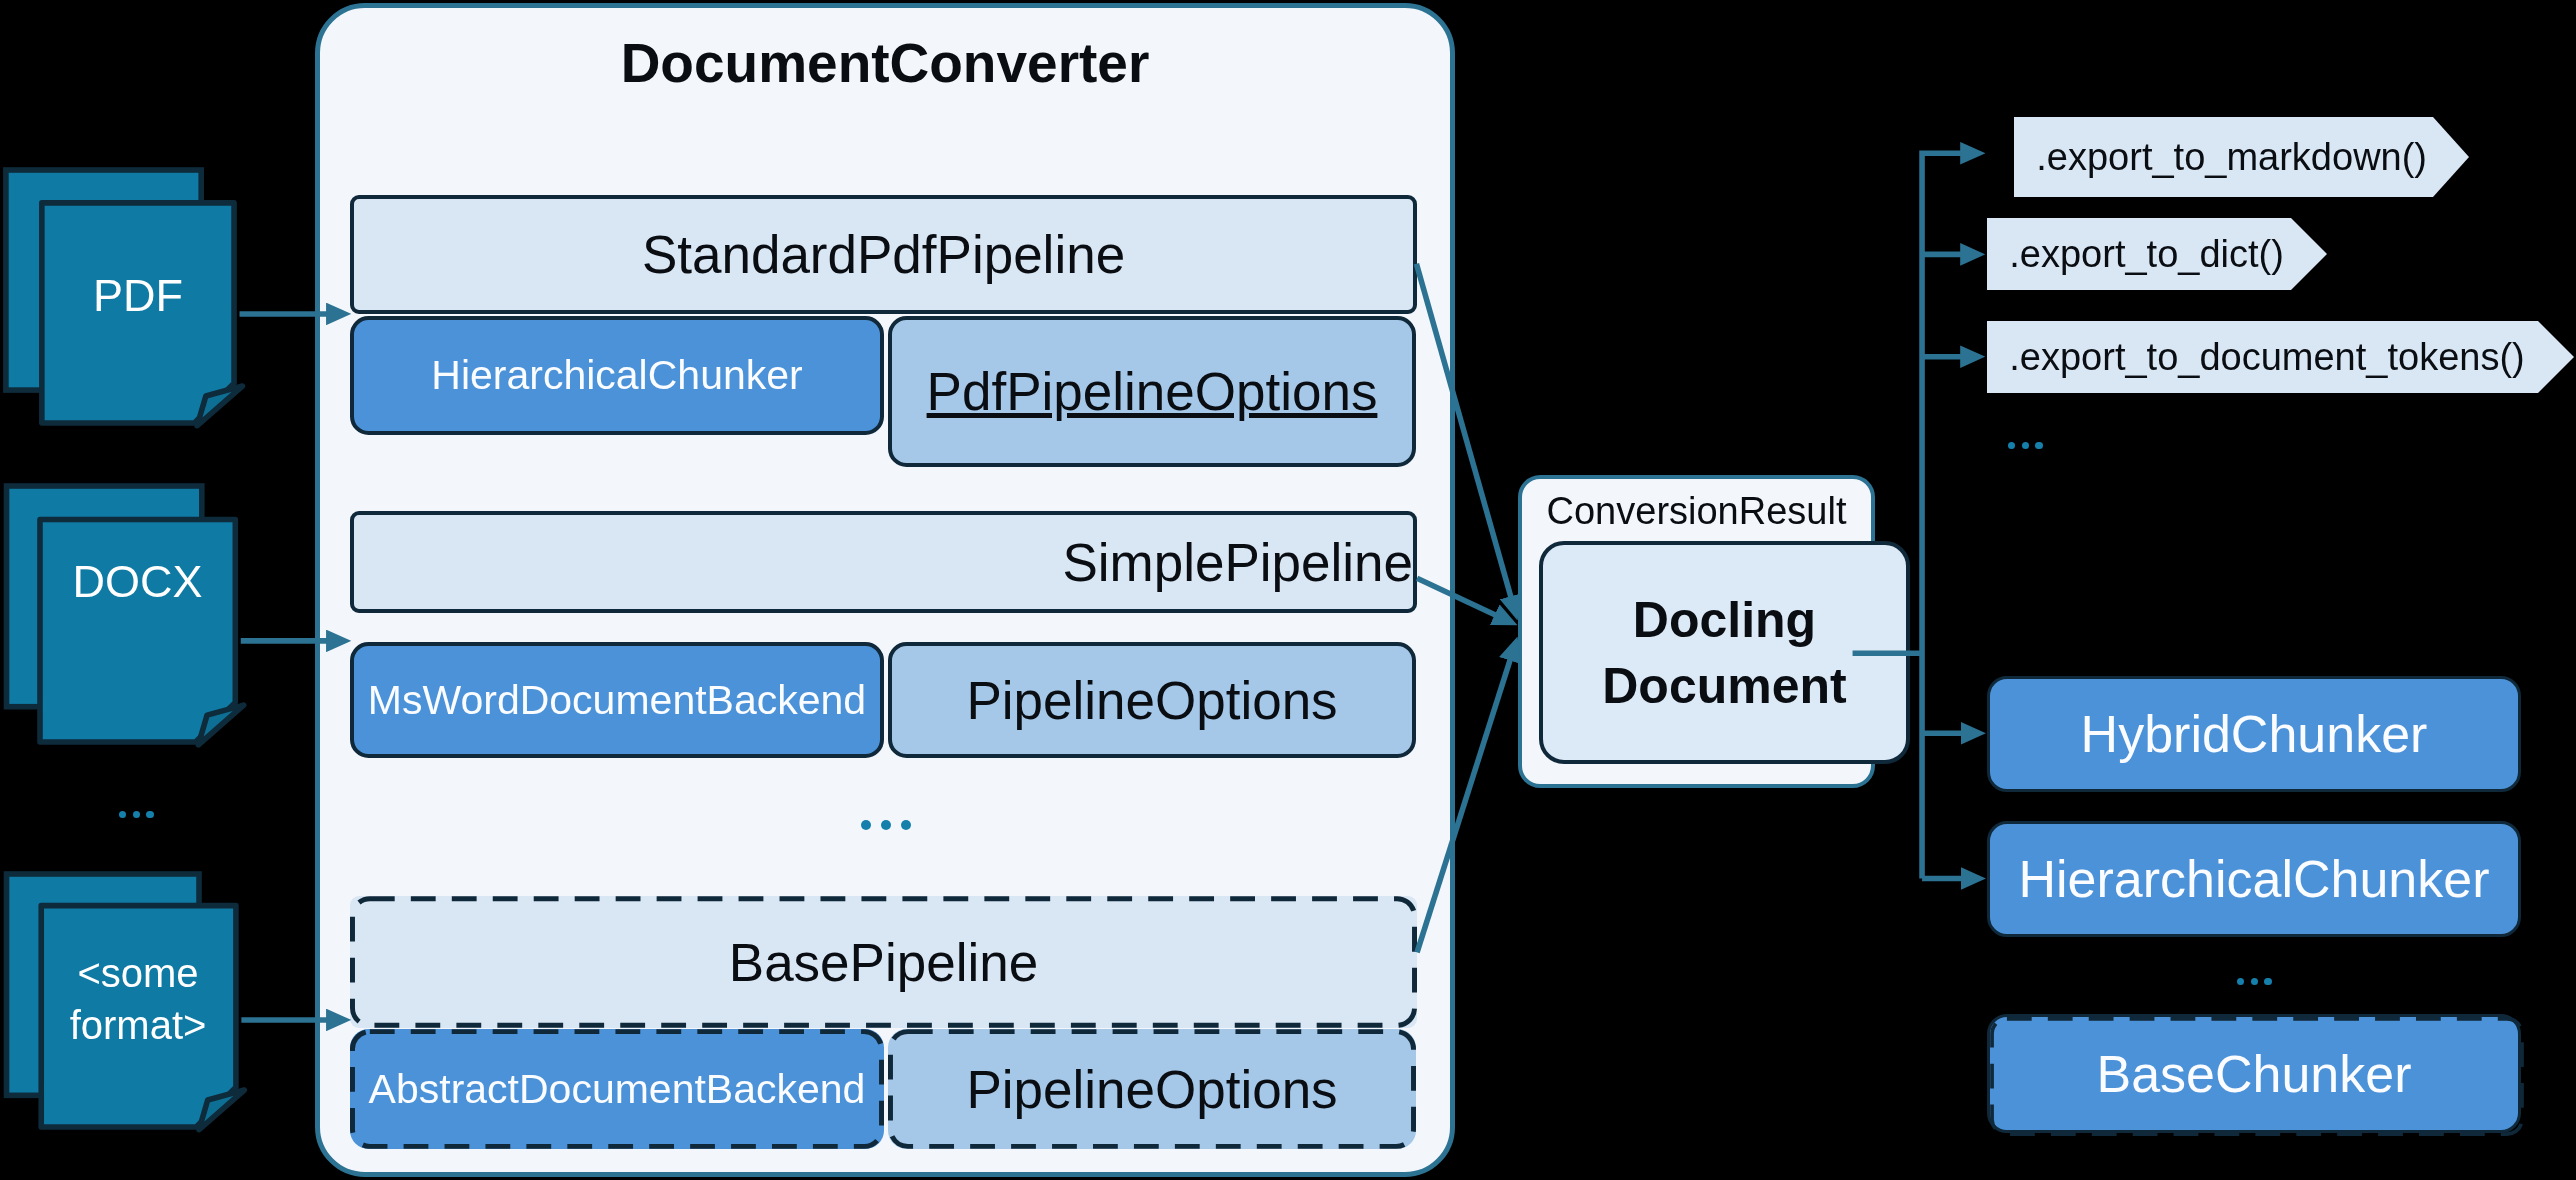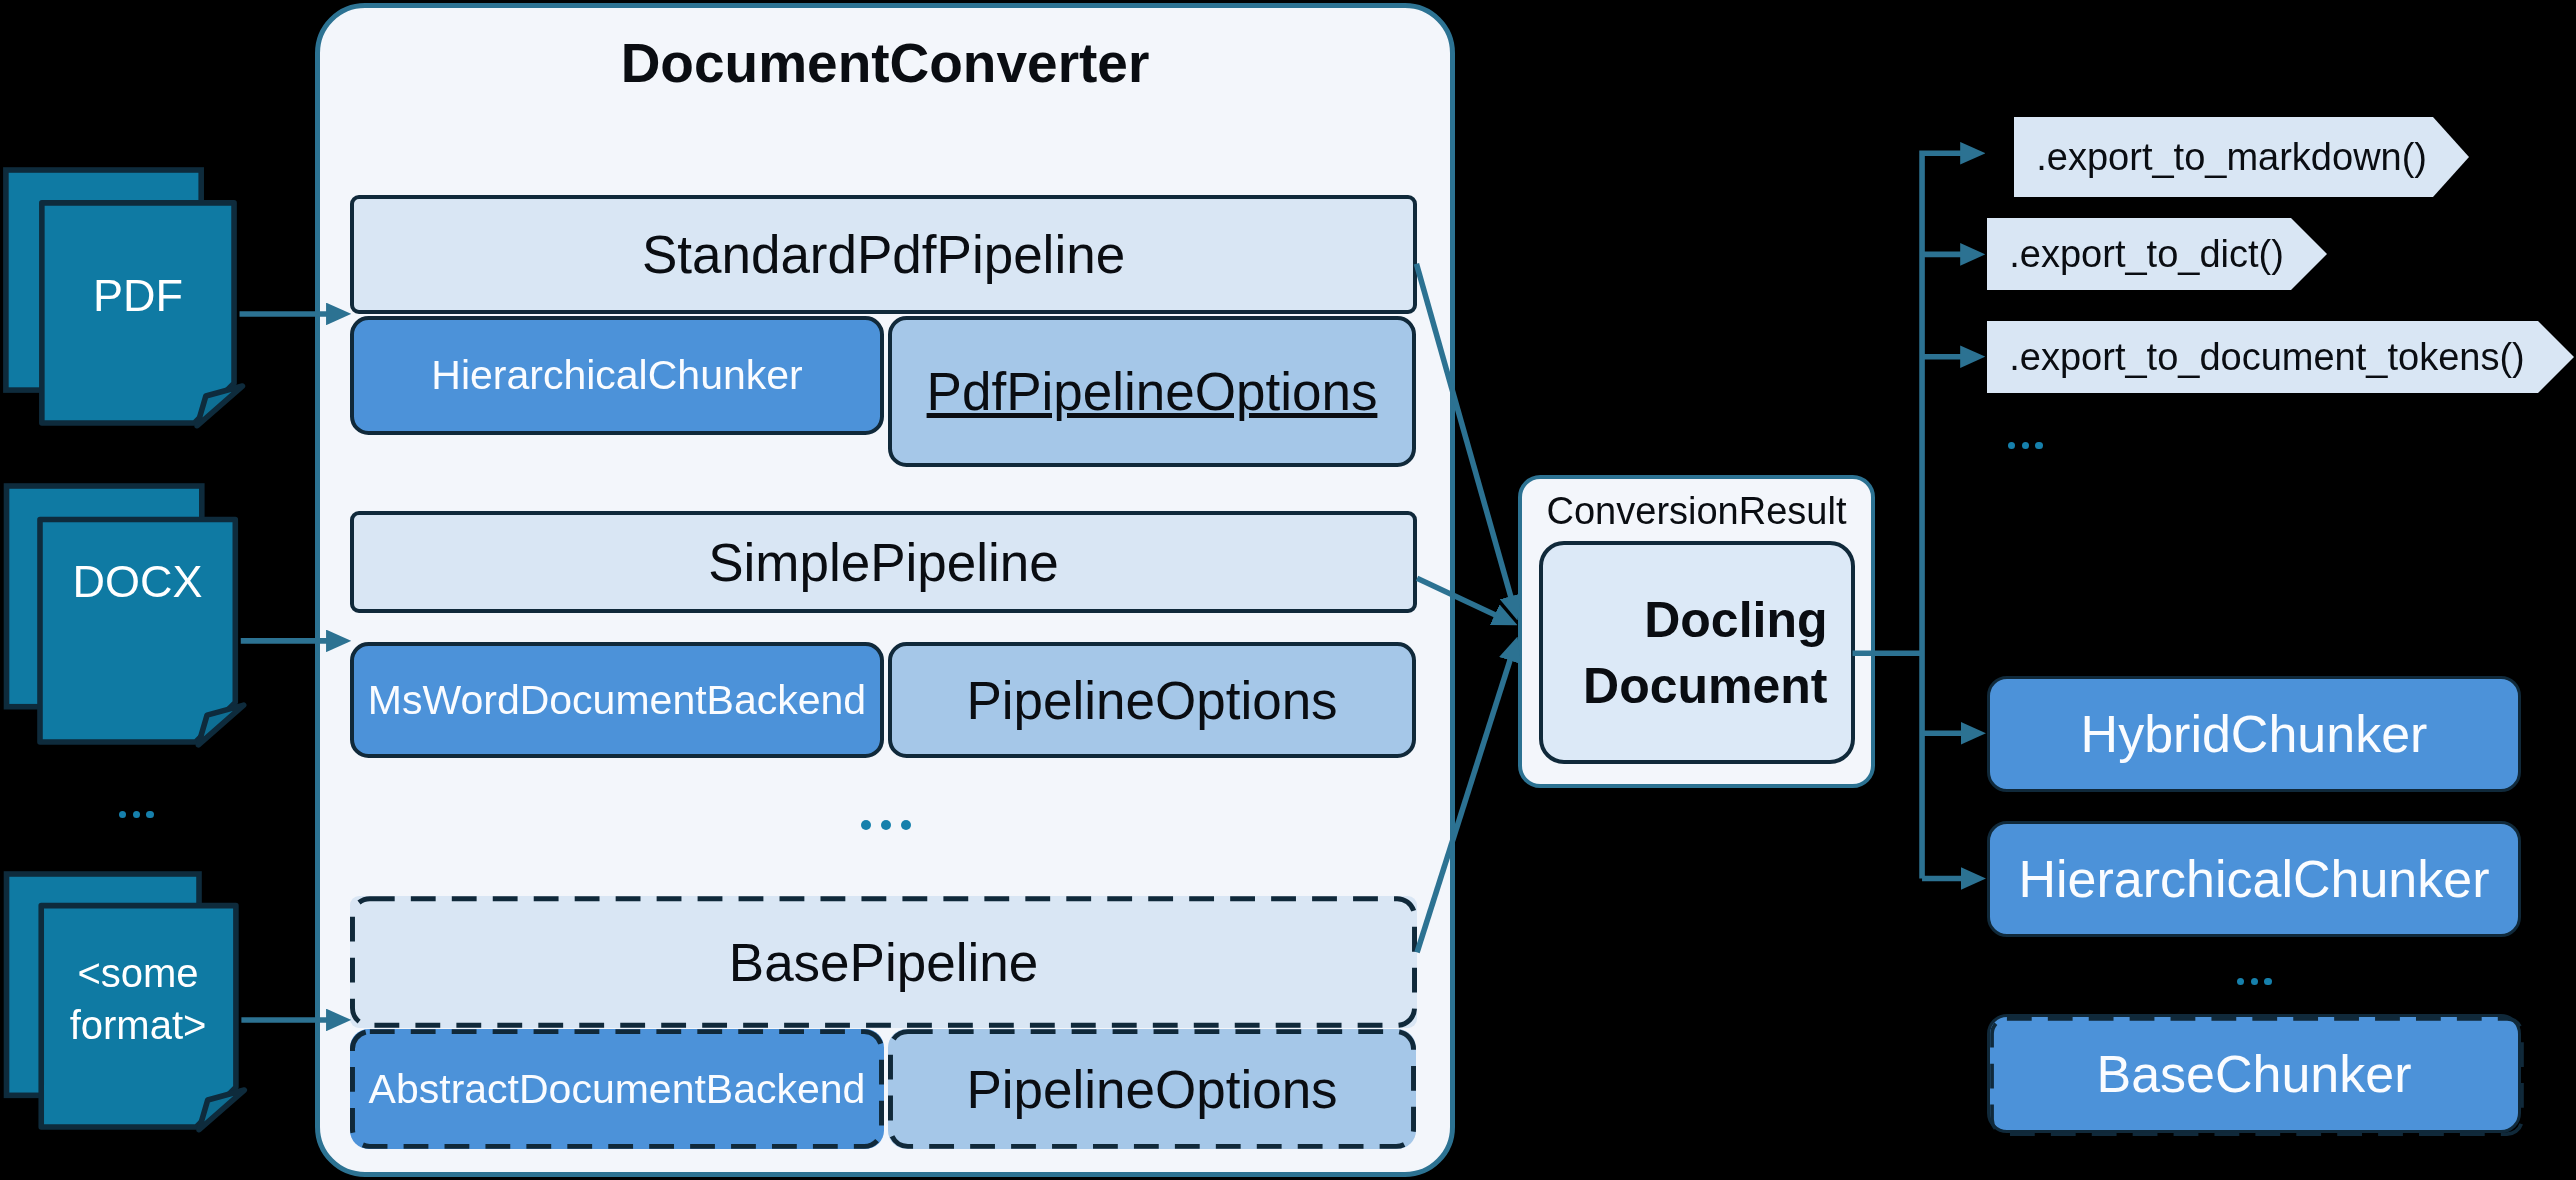--- a/index.html
+++ b/index.html
@@ -21,35 +21,35 @@
   .backend{background:#4C92D9;border:4.3px solid #10293A;border-radius:18.6px;
            font-size:41px;color:#FAFCFF;}
   .options{background:#A5C7E8;border:4.3px solid #10293A;border-radius:18.6px;
            font-size:53px;color:#0A0D12;}
   .dashed{border:none;}
   .dash-svg{position:absolute;left:0;top:0;pointer-events:none;}
 
   .g1-light{left:350px;top:195px;width:1067px;height:119px;}
   .g1-backend{left:350px;top:316px;width:534px;height:119px;}
   .g1-options{left:888px;top:316px;width:528px;height:151px;text-decoration:underline;}
-  .g2-light{left:350px;top:511px;width:1067px;height:102px;}
+  .g2-light{left:350px;top:511px;width:1067px;height:102px;justify-content:flex-end;}
   .g2-backend{left:350px;top:642px;width:534px;height:116px;}
   .g2-options{left:888px;top:642px;width:528px;height:116px;}
   .g3-light{left:350px;top:896px;width:1067px;height:132px;}
   .g3-backend{left:350px;top:1029px;width:534px;height:120px;}
   .g3-options{left:888px;top:1029px;width:528px;height:120px;}
 
   
   .convres{left:1518px;top:475px;width:357px;height:313px;background:#F3F6FB;
            border:4.3px solid #2C7292;border-radius:22.3px;}
   .convres-label{left:1518px;top:491px;width:357px;height:41px;
                  font-size:38px;color:#0A0D12;}
-  .docdoc{left:1539px;top:541px;width:316px;height:223px;background:#DCE9F7;
+  .docdoc{left:1539px;top:541px;width:371px;height:223px;background:#DCE9F7;
           border:4.3px solid #10293A;border-radius:25px;
-          font-size:50px;font-weight:700;line-height:66px;color:#0A0D12;text-align:right;}
+          font-size:50px;font-weight:700;line-height:66px;color:#0A0D12;}
   .docdoc span{display:block;width:261px;}
 
   
   .banner{background:#D9E6F4;color:#0A0D12;font-size:38px;
           display:flex;align-items:center;padding-left:22.3px;
           clip-path:polygon(0 0,calc(100% - 36px) 0,100% 50%,calc(100% - 36px) 100%,0 100%);}
   .banner1{left:1987px;top:117px;width:455px;height:80px;margin-left:27px;}
   .banner2{left:1987px;top:218px;width:340px;height:72px;}
   .banner3{left:1987px;top:321px;width:587px;height:72px;}
 

